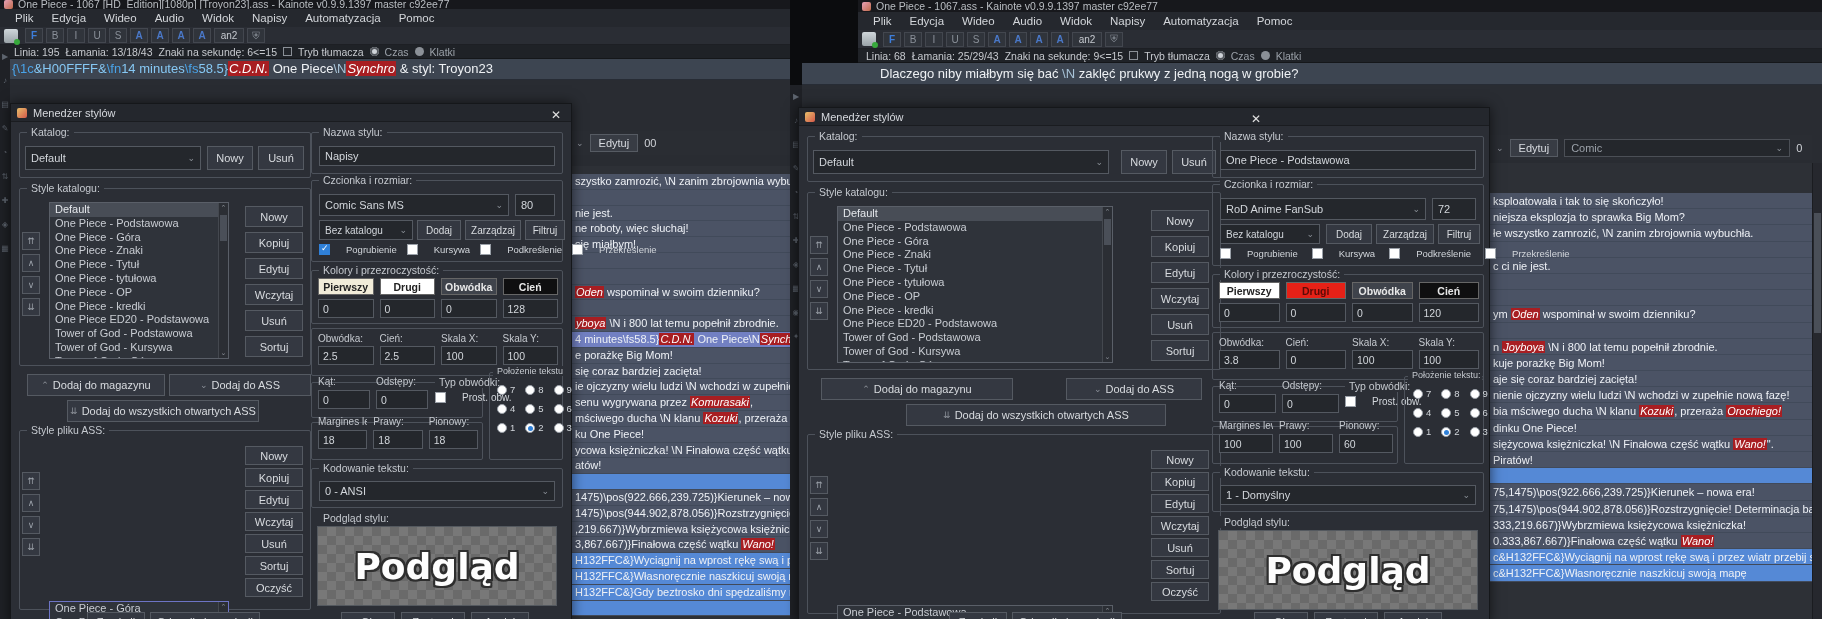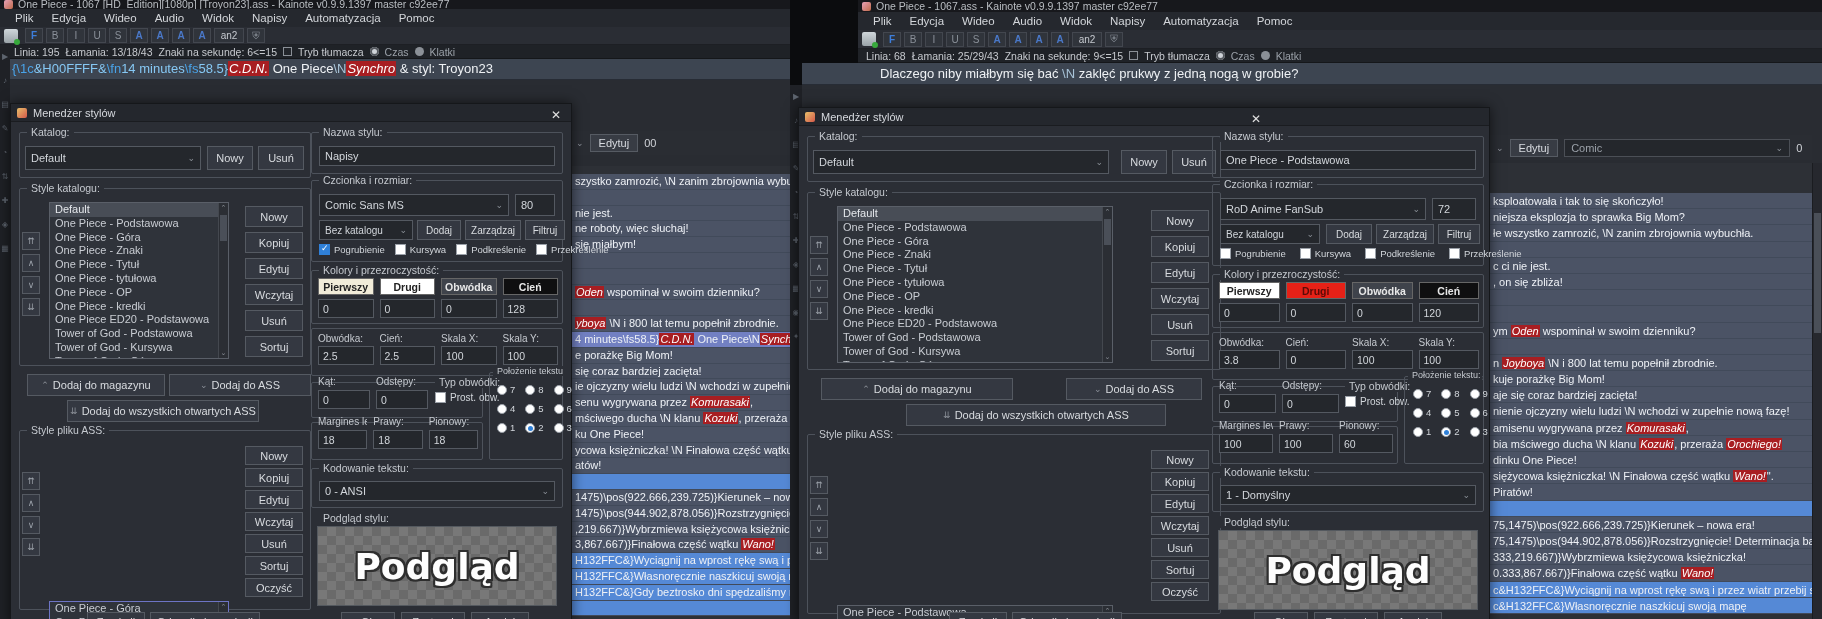--- a/index.html
+++ b/index.html
@@ -74,21 +74,21 @@
   .lscroll .up,.lscroll .dn{position:absolute;left:0;right:0;height:10px;color:#8b9098;font-size:7px;
                             text-align:center;line-height:10px;}
   .lscroll .up{top:0;} .lscroll .dn{bottom:0;}
   .arrcol{display:flex;flex-direction:column;gap:4px;}
   .arr-btn{width:18px;height:18px;background:#343841;border:1px solid #555a62;color:#9aa0a8;
            font-size:9px;display:flex;align-items:center;justify-content:center;}
   .side-col{display:flex;flex-direction:column;}
   .side-btn{background:#343841;border:1px solid #555a62;color:#d8dbdf;font-size:11px;
             display:flex;align-items:center;justify-content:center;}
   .check-row{display:flex;align-items:center;}
-  .check-item{display:flex;align-items:center;gap:4px;font-size:9.5px;color:#d2d6db;white-space:nowrap;}
+  .check-item{display:flex;align-items:center;gap:16px;font-size:9.5px;color:#d2d6db;white-space:nowrap;}
   .cb{width:11px;height:11px;background:#fff;border:1px solid #9aa0a8;flex:0 0 auto;position:relative;}
   .cb.on{background:#2f80d8;border-color:#2f80d8;}
   .cb.on::after{content:"✓";position:absolute;left:1px;top:-2px;color:#fff;font-size:9px;}
   .swatch-row,.mini-row{display:flex;gap:6px;}
   .swatch{flex:1;height:17px;border:1px solid #666;font-size:10.5px;font-weight:bold;
           display:flex;align-items:center;justify-content:center;}
   .mini-input{flex:1;height:19px;background:#24272c;border:1px solid #545961;color:#d2d6db;
               font-size:10.5px;display:flex;align-items:center;padding-left:4px;}
   .mini-label{flex:1;font-size:10px;color:#c5c9cf;white-space:nowrap;overflow:hidden;}
   .radio-grid{display:flex;flex-direction:column;gap:8px;}
@@ -280,30 +280,28 @@
           <span class="chev">⌄</span>
       </span>
       <span style="color:#d0d3d8;">0</span>
     </div>
     <div class="grid abs" style="left:700px;top:163px;width:322px;height:456px;--rh:16.2px;padding-top:30px;background:#2d3036;">
         <div class="grid-row"><span>ksploatowała i tak to się skończyło!</span></div>
         <div class="grid-row"><span>niejsza eksplozja to sprawka Big Mom?</span></div>
         <div class="grid-row"><span>łe wszystko zamrozić, \N zanim zbrojownia wybuchła.</span></div>
         <div class="grid-row"></div>
         <div class="grid-row"><span>c ci nie jest.</span></div>
-        <div class="grid-row"><span>, on się zbliża!</span></div>
         <div class="grid-row"></div>
         <div class="grid-row"></div>
         <div class="grid-row"><span>ym </span><span class="chip">Oden</span><span> wspominał w swoim dzienniku?</span></div>
         <div class="grid-row"></div>
         <div class="grid-row"><span>n </span><span class="chip">Joyboya</span><span> \N i 800 lat temu popełnił zbrodnie.</span></div>
         <div class="grid-row"><span>kuje porażkę Big Mom!</span></div>
         <div class="grid-row"><span>aje się coraz bardziej zacięta!</span></div>
         <div class="grid-row"><span>nienie ojczyzny wielu ludzi \N wchodzi w zupełnie nową fazę!</span></div>
-        <div class="grid-row"><span>amisenu wygrywana przez </span><span class="chip">Komurasaki</span><span>,</span></div>
         <div class="grid-row"><span>bia mściwego ducha \N klanu </span><span class="chip">Kozuki</span><span>, przeraża </span><span class="chip">Orochiego!</span></div>
         <div class="grid-row"><span>dinku One Piece!</span></div>
         <div class="grid-row"><span>siężycowa księżniczka! \N Finałowa część wątku </span><span class="chip">Wano!</span><span>".</span></div>
         <div class="grid-row"><span> Piratów!</span></div>
         <div class="grid-row blue"></div>
         <div class="grid-row"><span>75,1475)\pos(922.666,239.725)}Kierunek – nowa era!</span></div>
         <div class="grid-row"><span>75,1475)\pos(944.902,878.056)}Rozstrzygnięcie! Determinacja bachor</span></div>
         <div class="grid-row"><span>333,219.667)}Wybrzmiewa księżycowa księżniczka!</span></div>
         <div class="grid-row"><span>0.333,867.667)}Finałowa część wątku </span><span class="chip">Wano!</span></div>
         <div class="grid-row blue"><span>c&amp;H132FFC&amp;}Wyciągnij na wprost rękę swą i przez wiatr przebij się</span></div>

